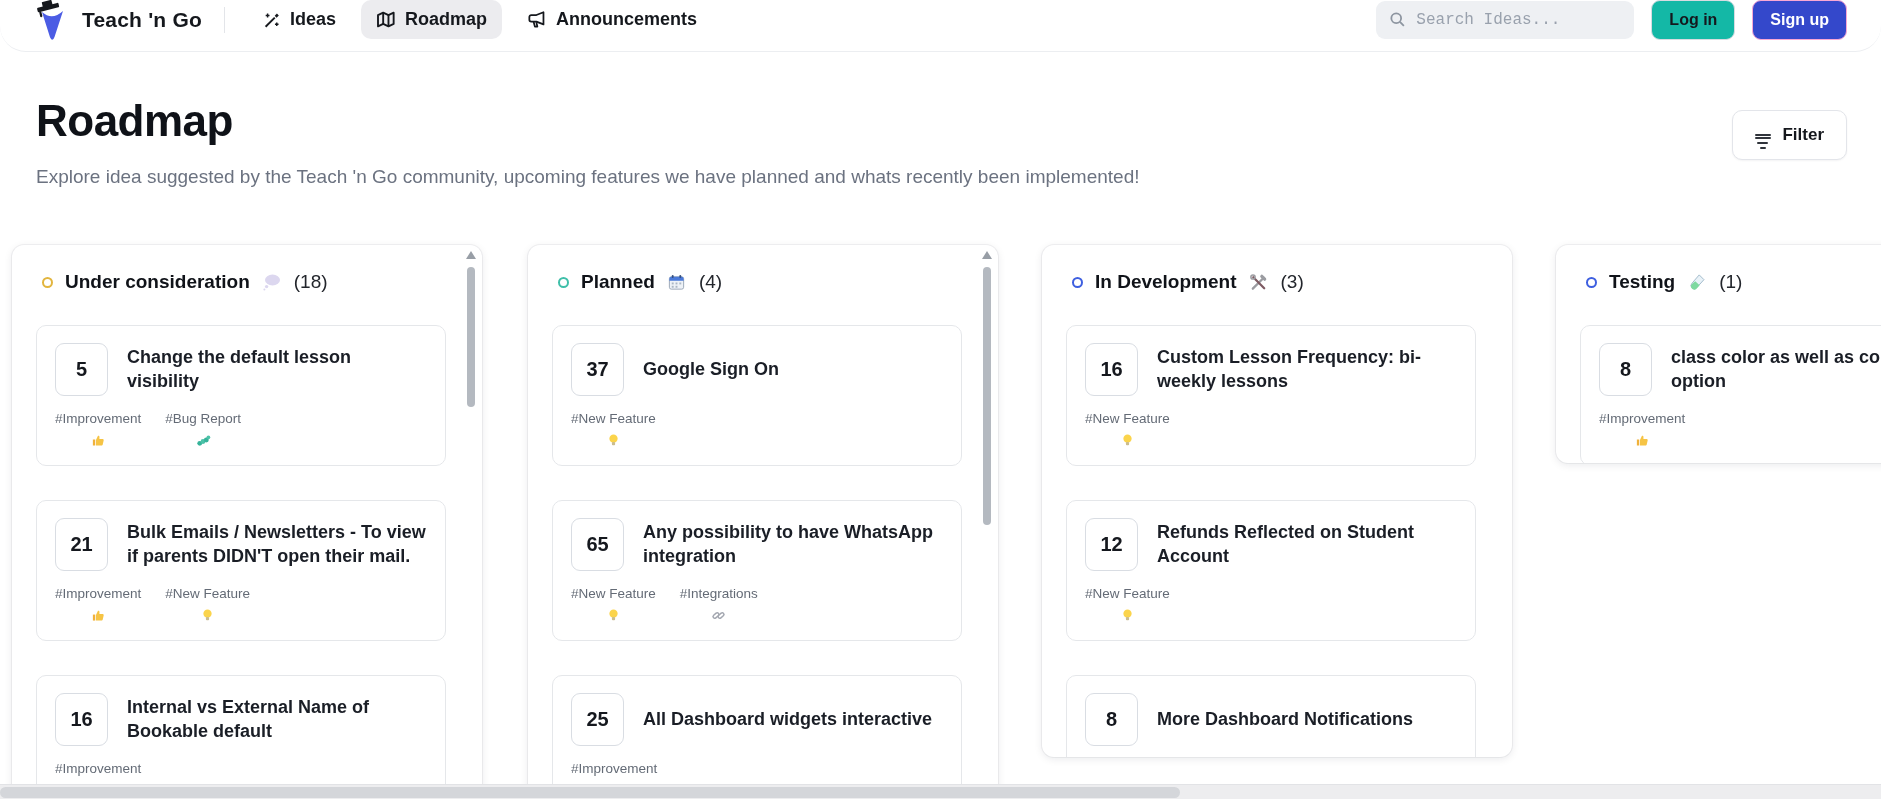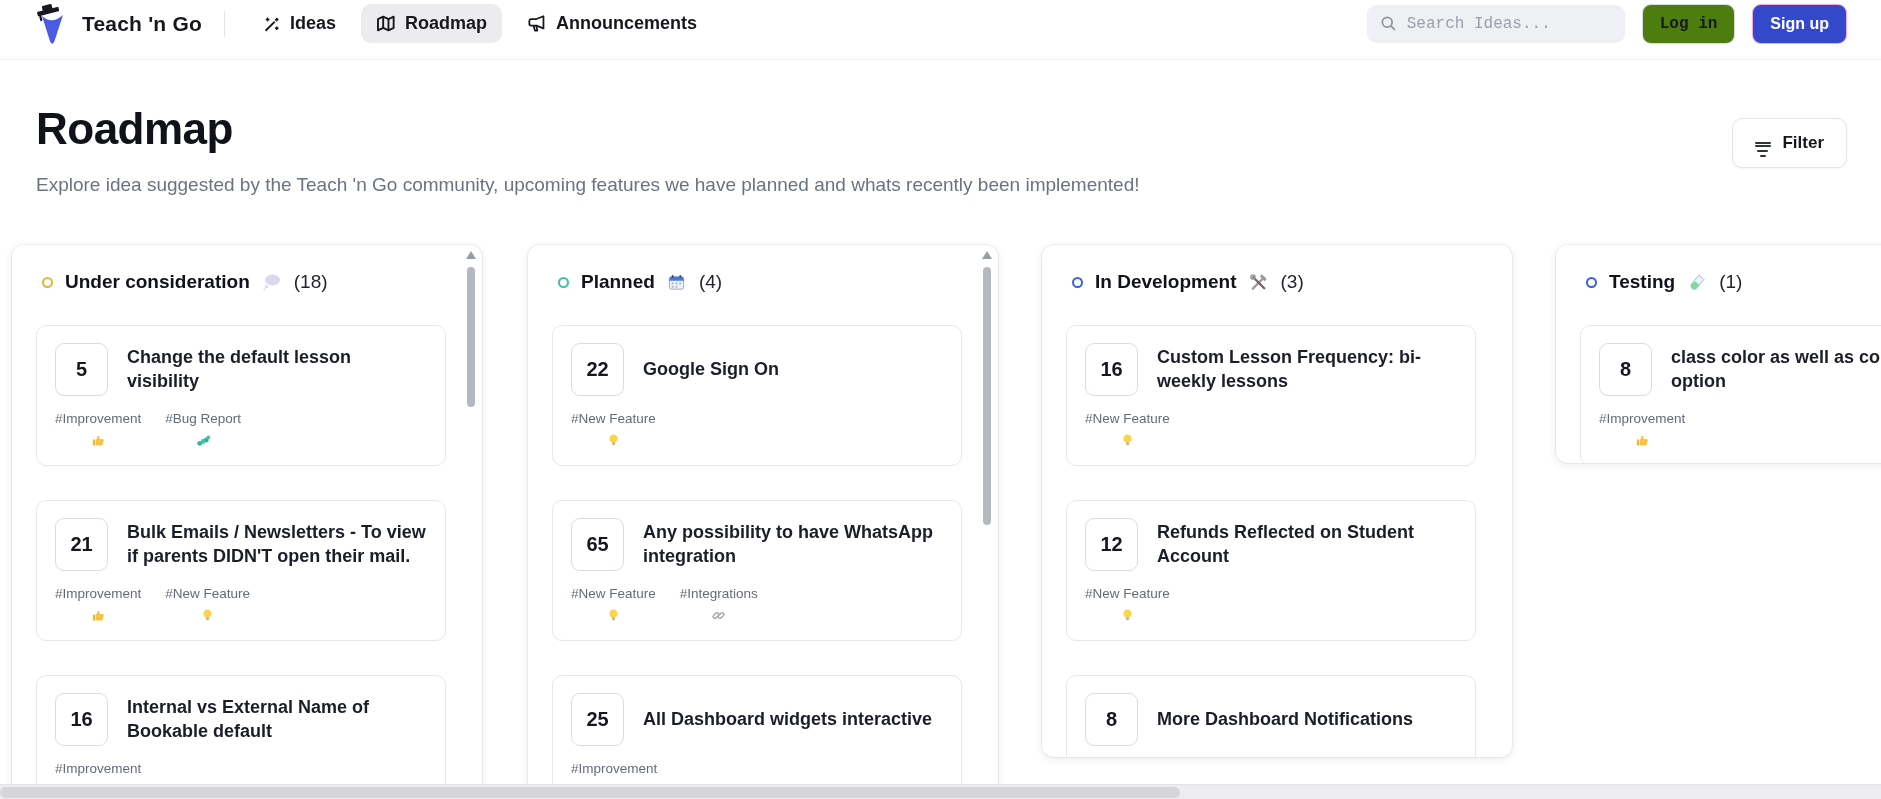--- a/index.html
+++ b/index.html
@@ -1,37 +1,37 @@
 <!DOCTYPE html>
 <html><head>
 <meta charset="utf-8">
 <style>
   * { margin:0; padding:0; box-sizing:border-box; }
   html,body { width:1881px; height:799px; overflow:hidden; background:#fff;
     font-family:"Liberation Sans", sans-serif; color:#1a1e26; }
 
   
-  .navbar { height:60px; display:flex; align-items:center; padding:0 34px 12px 34px;
-    border-bottom:1px solid #eceef1; background:#fff; }
+  .navbar { height:52px; display:flex; align-items:center; padding:0 34px 12px 34px;
+    border-bottom:1px solid #eceef1; background:#fff;border-radius:28px; }
   .brand { display:flex; align-items:center; gap:12px; }
   .brand-name { font-size:21px; font-weight:700; color:#15181d; letter-spacing:.2px; }
   .nav-divider { width:1px; height:26px; background:#e3e5e9; margin:0 22px; }
   .nav-items { display:flex; align-items:center; gap:10px; }
   .nav-item { display:flex; align-items:center; gap:9px; font-size:18px; font-weight:700;
     color:#15181d; padding:9px 15px; border-radius:10px; cursor:pointer; }
   .nav-item.active { background:#ececef; }
   .nav-right { margin-left:auto; display:flex; align-items:center; gap:17px; }
   .search-box { display:flex; align-items:center; gap:10px; width:258px; height:38px;
     background:#eef0f3; border-radius:9px; padding:0 13px; }
   .search-box input { border:none; outline:none; background:transparent; font-size:16px;
     color:#4b5563; width:100%; font-family:Liberation Mono, monospace; }
   .search-box input::placeholder { color:#99a1ad; }
   .btn { font-size:16px; font-weight:700; border-radius:9px; padding:0 17px; height:40px;
     display:flex; align-items:center; cursor:pointer; }
-  .btn-login { background:#4d7c0f; border:1px solid #d8dbe1; color:#15181d;font-family:Liberation Mono, monospace; }
+  .btn-login { background:#14b8a6; border:1px solid #d8dbe1; color:#15181d; }
   .btn-signup { background:#3448cb; border:1px solid #f9a8d4; color:#fff; }
 
   
   .page-head { position:relative; padding:44px 36px 0 36px; }
   .page-title { font-size:44px; font-weight:700; color:#0f1218; letter-spacing:-.5px; }
   .page-sub { margin-top:20px; font-size:19px; color:#6b7280; }
   .btn-filter { position:absolute; top:58px; right:34px; height:50px; padding:0 22px;
     background:#fff; border:1px solid #e3e5ea; border-radius:10px;
     box-shadow:0 1px 2px rgba(16,24,40,.05); display:flex; align-items:center; gap:11px;
     font-size:17px; font-weight:600; color:#15181d; cursor:pointer; }
@@ -273,21 +273,21 @@
               <rect x="5" y="13.5" width="2" height="2"></rect>
               <rect x="9" y="13.5" width="2" height="2"></rect>
             </g>
         </svg>
       </span>
       <span class="col-count">(4)</span>
     </div>
     <div class="cards">
       <div class="card">
         <div class="card-top">
-          <div class="votes">22</div>
+          <div class="votes">37</div>
           <div class="card-title">Google Sign On</div>
         </div>
         <div class="tags">
           <span class="tag">
             <span>#New Feature</span>
             <svg viewBox="0 0 16 16">
                 <circle cx="8" cy="6" r="4.4" fill="#fbd44b"></circle>
                 <rect x="6.3" y="9.6" width="3.4" height="3.4" rx="1" fill="#cbbd8f"></rect>
               </svg>
           </span>

